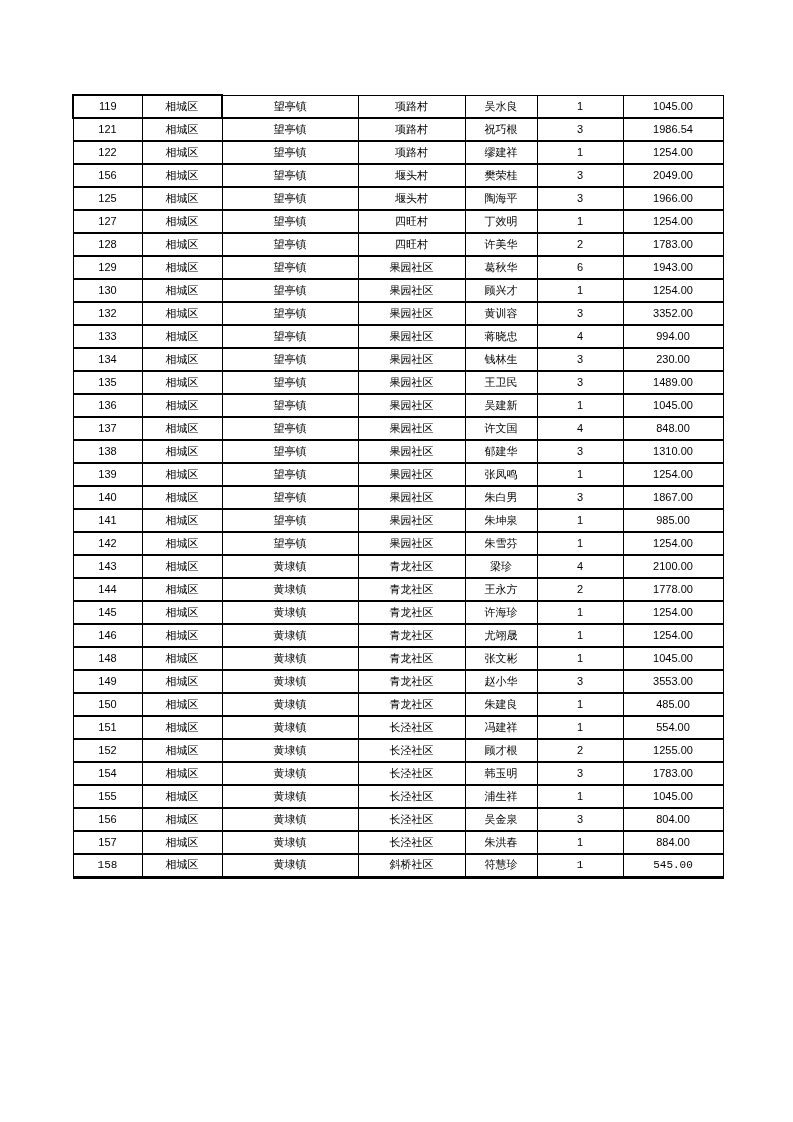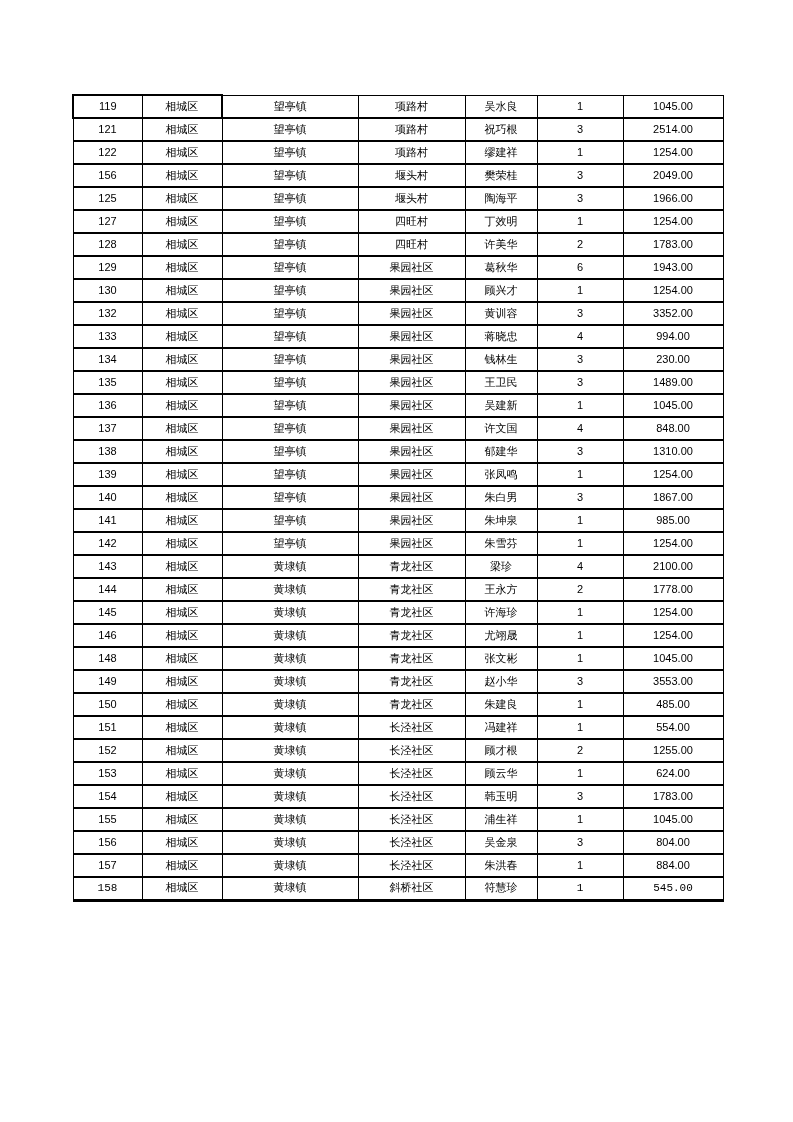--- a/index.html
+++ b/index.html
@@ -79,21 +79,21 @@
           <td>1</td>
           <td>1045.00</td>
         </tr>
         <tr>
           <td>121</td>
           <td>相城区</td>
           <td>望亭镇</td>
           <td>项路村</td>
           <td>祝巧根</td>
           <td>3</td>
-          <td>2514.00</td>
+          <td>1986.54</td>
         </tr>
         <tr>
           <td>122</td>
           <td>相城区</td>
           <td>望亭镇</td>
           <td>项路村</td>
           <td>缪建祥</td>
           <td>1</td>
           <td>1254.00</td>
         </tr>
@@ -323,29 +323,20 @@
           <td>554.00</td>
         </tr>
         <tr>
           <td>152</td>
           <td>相城区</td>
           <td>黄埭镇</td>
           <td>长泾社区</td>
           <td>顾才根</td>
           <td>2</td>
           <td>1255.00</td>
-        </tr>
-        <tr>
-          <td>153</td>
-          <td>相城区</td>
-          <td>黄埭镇</td>
-          <td>长泾社区</td>
-          <td>顾云华</td>
-          <td>1</td>
-          <td>624.00</td>
         </tr>
         <tr>
           <td>154</td>
           <td>相城区</td>
           <td>黄埭镇</td>
           <td>长泾社区</td>
           <td>韩玉明</td>
           <td>3</td>
           <td>1783.00</td>
         </tr>

